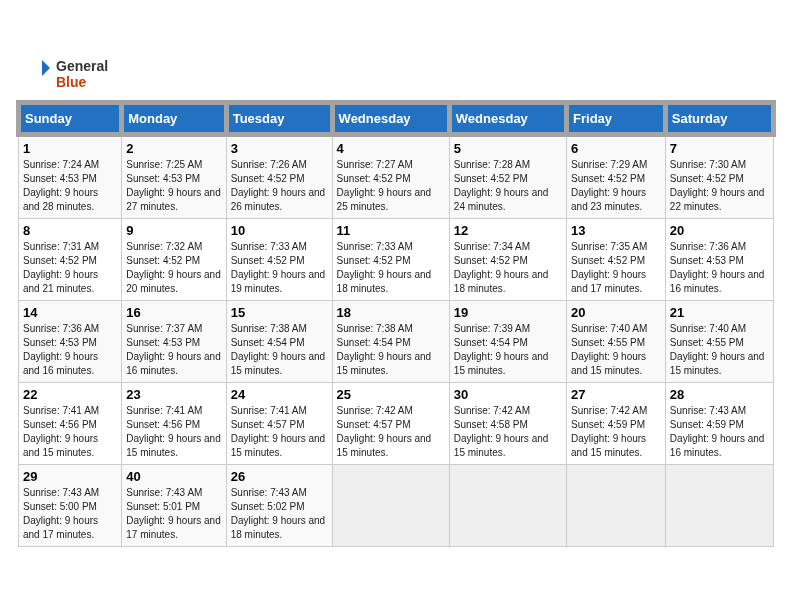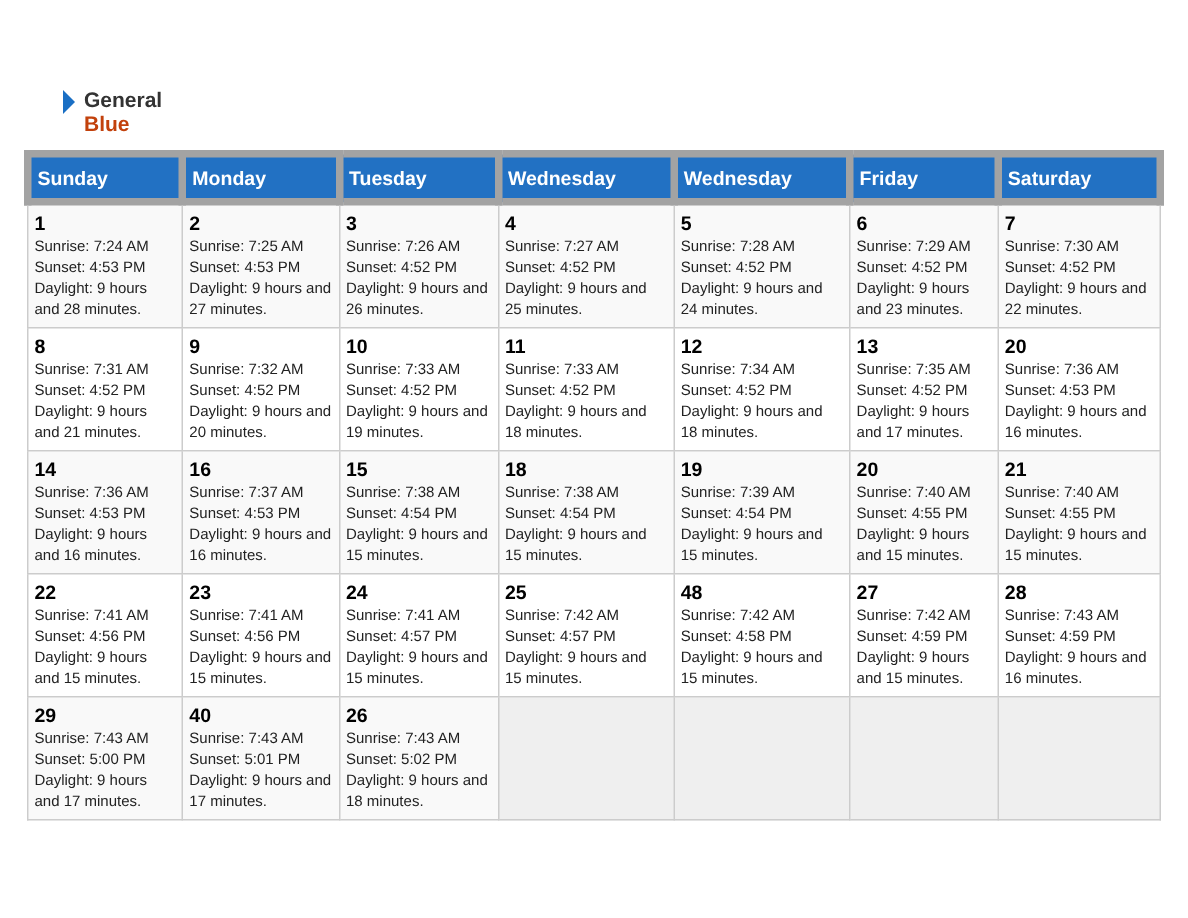--- a/index.html
+++ b/index.html
@@ -207,21 +207,21 @@
       </td>
         <td>
         <span class="day-num">24</span>
         <span class="day-info">Sunrise: 7:41 AM<br>Sunset: 4:57 PM<br>Daylight: 9 hours and 15 minutes.</span>
       </td>
         <td>
         <span class="day-num">25</span>
         <span class="day-info">Sunrise: 7:42 AM<br>Sunset: 4:57 PM<br>Daylight: 9 hours and 15 minutes.</span>
       </td>
         <td>
-        <span class="day-num">48</span>
+        <span class="day-num">30</span>
         <span class="day-info">Sunrise: 7:42 AM<br>Sunset: 4:58 PM<br>Daylight: 9 hours and 15 minutes.</span>
       </td>
         <td>
         <span class="day-num">27</span>
         <span class="day-info">Sunrise: 7:42 AM<br>Sunset: 4:59 PM<br>Daylight: 9 hours and 15 minutes.</span>
       </td>
         <td>
         <span class="day-num">28</span>
         <span class="day-info">Sunrise: 7:43 AM<br>Sunset: 4:59 PM<br>Daylight: 9 hours and 16 minutes.</span>
       </td>

